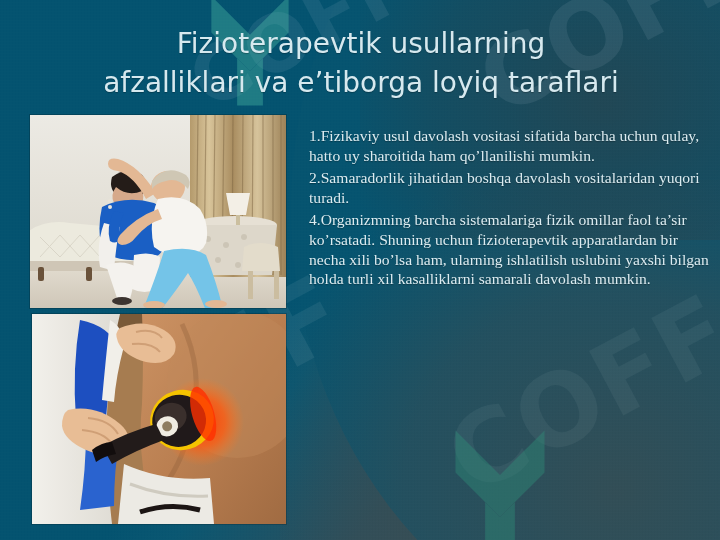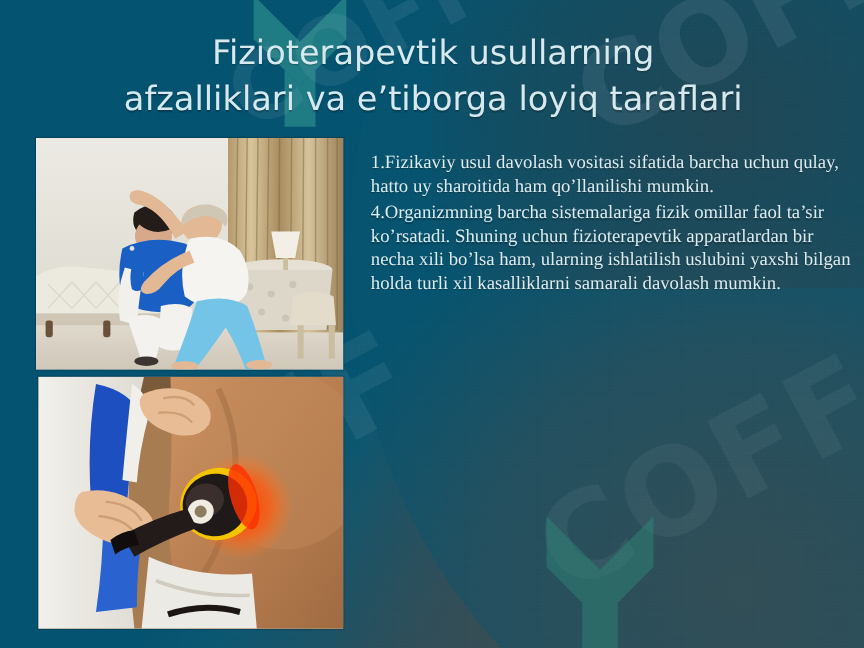--- a/index.html
+++ b/index.html
@@ -362,16 +362,17 @@
 
       <path d="M70 132 q26 -14 54 -22 l8 16 q-28 10 -52 24 z" fill="#221b1a"></path>
       <path d="M60 136 q10 -8 20 -8 l4 12 q-12 2 -20 8 z" fill="#120d0d"></path>
 
       <path d="M108 198 q30 -10 60 -2" stroke="#1c1514" stroke-width="5" fill="none"></path>
     </svg>
   </div>
 
   <div class="body-text">
     <p class="para">1.Fizikaviy usul davolash vositasi sifatida barcha uchun qulay, hatto uy sharoitida ham qo’llanilishi mumkin.</p>
+    <p class="para">2.Samaradorlik jihatidan boshqa davolash vositalaridan yuqori turadi.</p>
     <p class="para">4.Organizmning barcha sistemalariga fizik omillar faol ta’sir ko’rsatadi. Shuning uchun fizioterapevtik apparatlardan bir necha xili bo’lsa ham, ularning ishlatilish uslubini yaxshi bilgan holda turli xil kasalliklarni samarali davolash mumkin.</p>
   </div>
 
 </div>
 
 </body></html>

